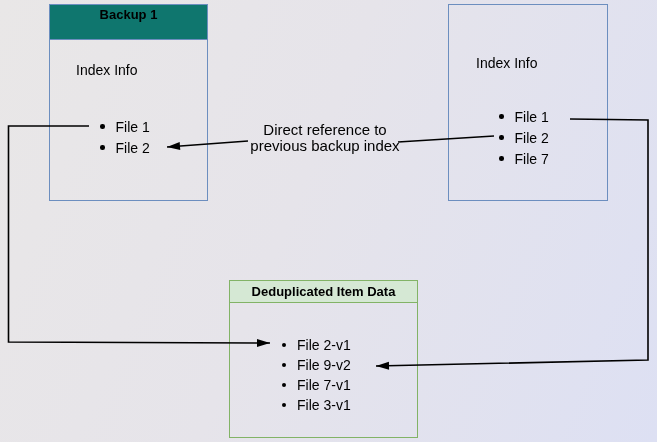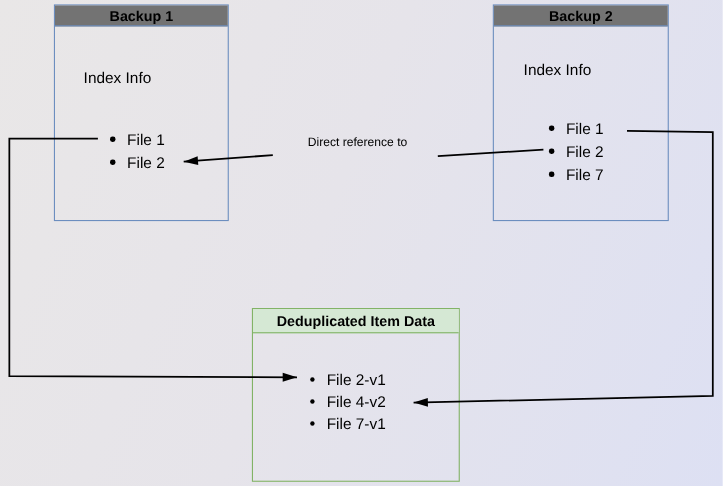--- a/index.html
+++ b/index.html
@@ -15,21 +15,21 @@
 
   .box { position: absolute; box-sizing: border-box; background: transparent; }
   .box.blue  { border: 1px solid #6c8ebf; }
   .box.green { border: 1.5px solid #82b366; }
 
   .box-header {
     position: absolute; left: 0; right: 0; top: 0;
     box-sizing: border-box;
     text-align: center; font-weight: bold; font-size: 13px;
   }
-  .blue  .box-header { height: 19px; line-height: 19px; background: #737373; border-bottom: 1px solid #6c8ebf; }
+  .blue  .box-header { height: 35px; line-height: 19px; background: #0f766e; border-bottom: 1px solid #6c8ebf; }
   .green .box-header { height: 22px; line-height: 22px; background: #d5e8d4; border-bottom: 1.5px solid #82b366; }
 
   .body-heading {
     position: absolute; font-size: 14px; line-height: 16px; white-space: nowrap;
   }
   ul.items {
     position: absolute; left: 0; right: 0;
     margin: 0; padding: 0; list-style: none;
   }
   ul.items li { display: flex; align-items: center; font-size: 14px; }
@@ -51,21 +51,21 @@
   .b2 ul.items { top: 101px; }
   .dd ul.items { top: 54px; }
 
   svg.arrows {
     position: absolute; inset: 0;
     pointer-events: none;
   }
 
   .edge-label {
     position: absolute; left: 239px; top: 122px; width: 172px;
-    text-align: center; font-size: 11px; line-height: 16px;
+    text-align: center; font-size: 15px; line-height: 16px;
     white-space: nowrap;
   }
 </style>
 </head>
 <body>
 
 <div class="canvas">
 
   <div class="box blue b1">
     <div class="box-header">Backup 1</div>
@@ -76,21 +76,20 @@
         <span>File 1</span>
       </li>
       <li>
         <span class="dot"></span>
         <span>File 2</span>
       </li>
     </ul>
   </div>
 
   <div class="box blue b2">
-    <div class="box-header">Backup 2</div>
     <div class="body-heading">Index Info</div>
     <ul class="items">
       <li>
         <span class="dot"></span>
         <span>File 1</span>
       </li>
       <li>
         <span class="dot"></span>
         <span>File 2</span>
       </li>
@@ -103,31 +102,36 @@
 
   <div class="box green dd">
     <div class="box-header">Deduplicated Item Data</div>
     <ul class="items">
       <li>
         <span class="dot"></span>
         <span>File 2-v1</span>
       </li>
       <li>
         <span class="dot"></span>
-        <span>File 4-v2</span>
+        <span>File 9-v2</span>
       </li>
       <li>
         <span class="dot"></span>
         <span>File 7-v1</span>
+      </li>
+      <li>
+        <span class="dot"></span>
+        <span>File 3-v1</span>
       </li>
     </ul>
   </div>
 
   <div class="edge-label">
     <div>Direct reference to</div>
+    <div>previous backup index</div>
   </div>
 
   <svg class="arrows" width="657" height="442" viewBox="0 0 657 442">
     <defs>
       <marker id="ah" markerUnits="userSpaceOnUse" markerWidth="16" markerHeight="12" refX="14" refY="5" orient="auto">
         <path d="M1,1 L14,5 L1,9 Z" fill="#000"></path>
       </marker>
     </defs>
     <path d="M 89 126 L 8.5 126 L 8.5 342 L 270 343" fill="none" stroke="#000" stroke-width="1.6" marker-end="url(#ah)"></path>
     <path d="M 570 119 L 648 120 L 648 360 L 376 366" fill="none" stroke="#000" stroke-width="1.6" marker-end="url(#ah)"></path>

